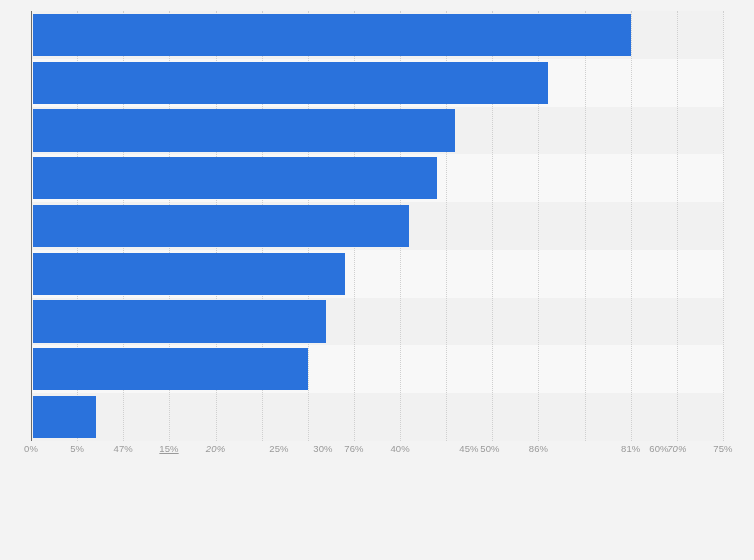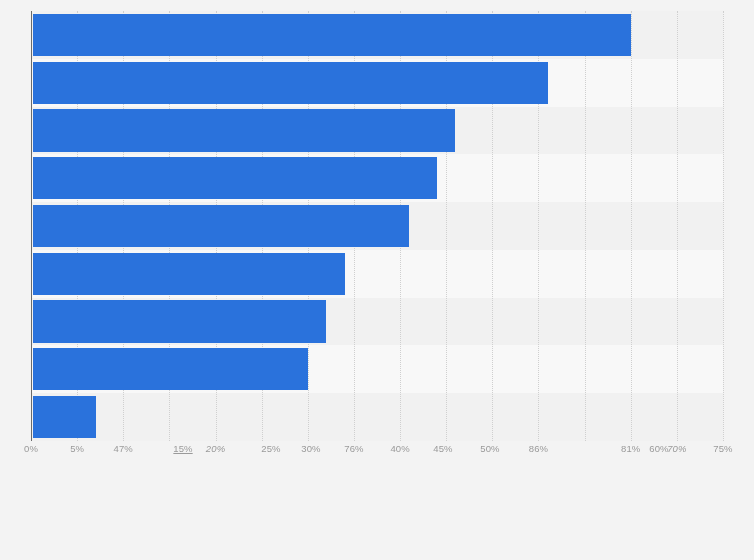--- a/index.html
+++ b/index.html
@@ -153,27 +153,27 @@
       <div class="bar" title="32%" style="left: 2px; top: 289.414px; height: 42.2833px; width: 293.253px; background: rgb(42, 114, 220);"></div>
       <div class="bar" title="30%" style="left: 2px; top: 337.192px; height: 42.2833px; width: 274.8px; background: rgb(42, 114, 220);"></div>
       <div class="bar" title="7%" style="left: 2px; top: 384.969px; height: 42.2833px; width: 62.5867px; background: rgb(42, 114, 220);"></div>
     </div>
 
   <div id="x-axis">
 
   <div class="tick-label" style="left: 31px;">0%</div>
       <div class="tick-label" style="left: 77.1333px;">5%</div>
       <div class="tick-label" style="left: 123.267px;">47%</div>
-      <div class="tick-label" style="left: 183px; text-decoration: underline;">15%</div>
+      <div class="tick-label" style="left: 169px; text-decoration: underline;">15%</div>
       <div class="tick-label" style="left: 215.533px; font-style: italic;">20%</div>
-      <div class="tick-label" style="left: 271px;">25%</div>
-      <div class="tick-label" style="left: 311px;">30%</div>
+      <div class="tick-label" style="left: 279px;">25%</div>
+      <div class="tick-label" style="left: 323px;">30%</div>
       <div class="tick-label" style="left: 353.933px;">76%</div>
       <div class="tick-label" style="left: 400.067px;">40%</div>
-      <div class="tick-label" style="left: 443px;">45%</div>
+      <div class="tick-label" style="left: 469px;">45%</div>
       <div class="tick-label" style="left: 490px;">50%</div>
       <div class="tick-label" style="left: 538.467px;">86%</div>
       <div class="tick-label" style="left: 617px; margin-left: 42px;">60%</div>
       <div class="tick-label" style="left: 630.733px;">81%</div>
       <div class="tick-label" style="left: 676.867px; font-style: italic;">70%</div>
       <div class="tick-label" style="left: 723px;">75%</div>
     </div>
 
 
   <div id="footer-area"></div>

